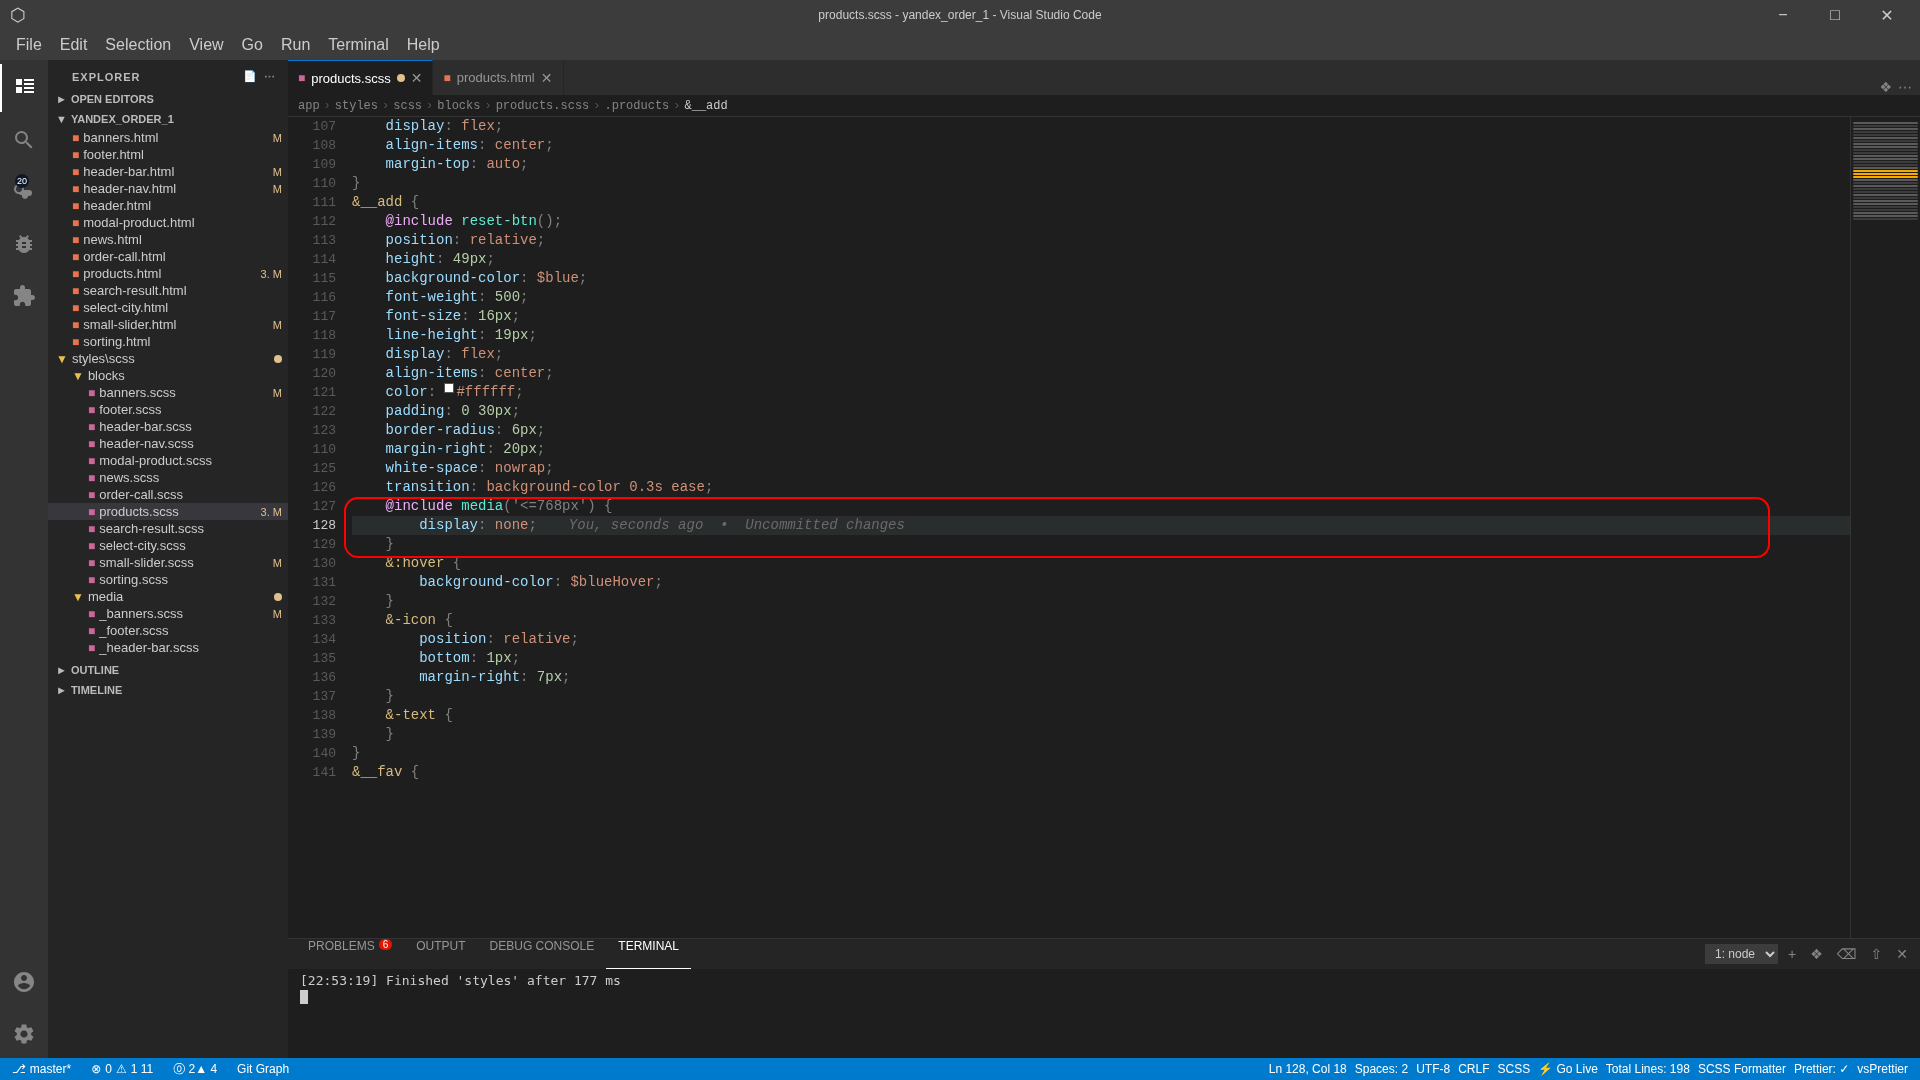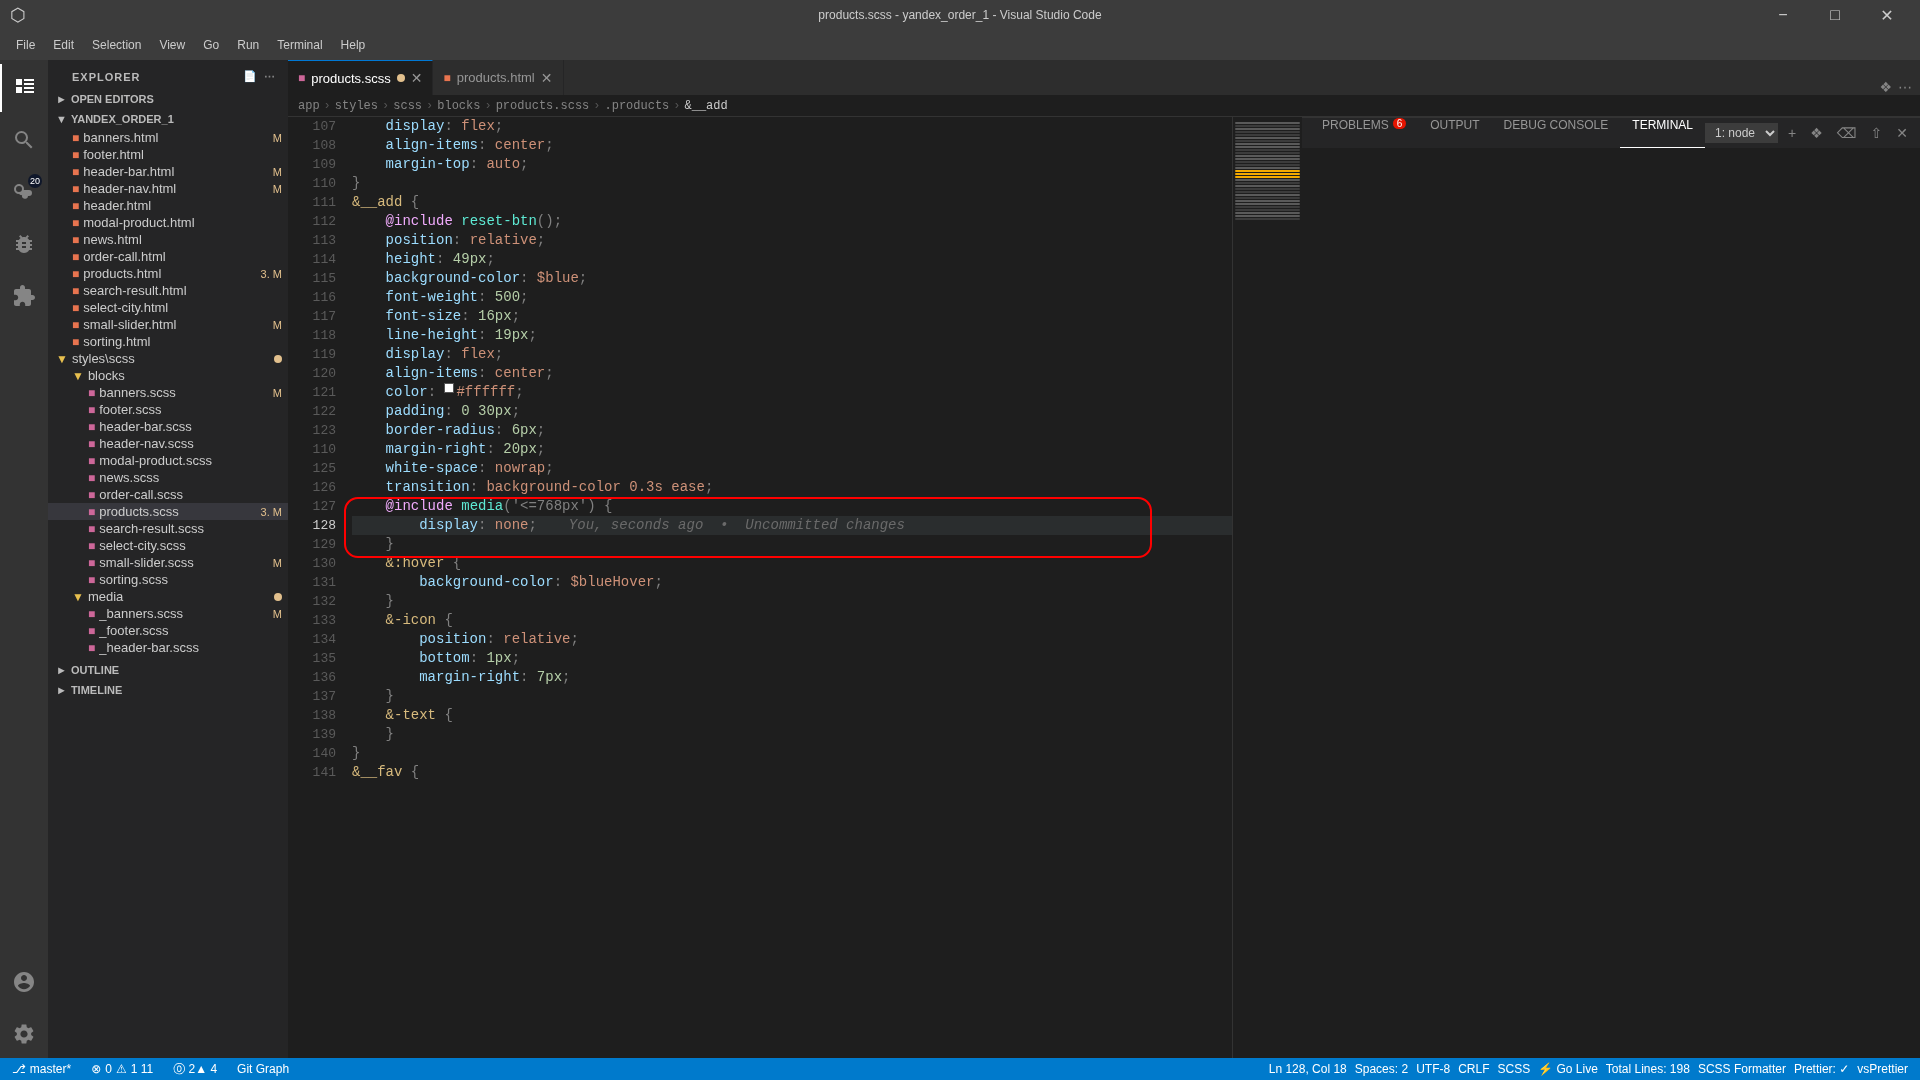--- a/index.html
+++ b/index.html
@@ -22,21 +22,21 @@
 
     
     #menu-bar {
       height: 30px;
       background: #3c3c3c;
       display: flex;
       align-items: center;
       padding: 0 8px;
       gap: 2px;
     }
-    .menu-item { padding: 4px 8px; cursor: pointer; font-size: 12px; color: #cccccc; }
+    .menu-item { padding: 4px 8px; cursor: pointer; font-size: 16px; color: #cccccc; }
 
     
     #main-layout { display: flex; height: calc(1080px - 60px - 22px); }
 
     
     #activity-bar {
       width: 48px;
       background: #333333;
       display: flex;
       flex-direction: column;
@@ -52,21 +52,21 @@
       justify-content: center;
       cursor: pointer;
       color: #858585;
       font-size: 22px;
       position: relative;
     }
     .activity-icon.active { color: #ffffff; border-left: 2px solid #ffffff; }
     .activity-icon .badge {
       position: absolute;
       top: 6px;
-      right: 6px;
+      right: 19px;
       background: #0f172a;
       color: white;
       font-size: 9px;
       min-width: 14px;
       height: 14px;
       border-radius: 7px;
       display: flex;
       align-items: center;
       justify-content: center;
       padding: 0 2px;
@@ -625,21 +625,21 @@
       <span class="sep">›</span>
       <span>blocks</span>
       <span class="sep">›</span>
       <span>products.scss</span>
       <span class="sep">›</span>
       <span>.products</span>
       <span class="sep">›</span>
       <span class="current">&amp;__add</span>
     </div>
 
-    <div style="flex:1; display:flex; flex-direction:row; overflow:hidden;">
+    <div style="flex:1; display:flex; flex-direction:column; overflow:hidden;">
 
       <div id="code-area" style="flex:1;">
         <div id="line-numbers">
           <span class="line-num">107</span>
           <span class="line-num">108</span>
           <span class="line-num">109</span>
           <span class="line-num">110</span>
           <span class="line-num">111</span>
           <span class="line-num">112</span>
           <span class="line-num">113</span>
@@ -775,20 +775,24 @@
             <select class="panel-select">
               <option>1: node</option>
             </select>
             <span class="panel-action-btn">+</span>
             <span class="panel-action-btn">❖</span>
             <span class="panel-action-btn">⌫</span>
             <span class="panel-action-btn">⇧</span>
             <span class="panel-action-btn">✕</span>
           </div>
         </div>
+        <div id="panel-content">
+          <div>[22:53:19] Finished 'styles' after 177 ms</div>
+          <div><span id="panel-cursor"></span></div>
+        </div>
       </div>
     </div>
   </div>
 </div>
 
 <div id="status-bar">
   <div class="status-item">
     <span>⎇</span>
     <span>master*</span>
   </div>

